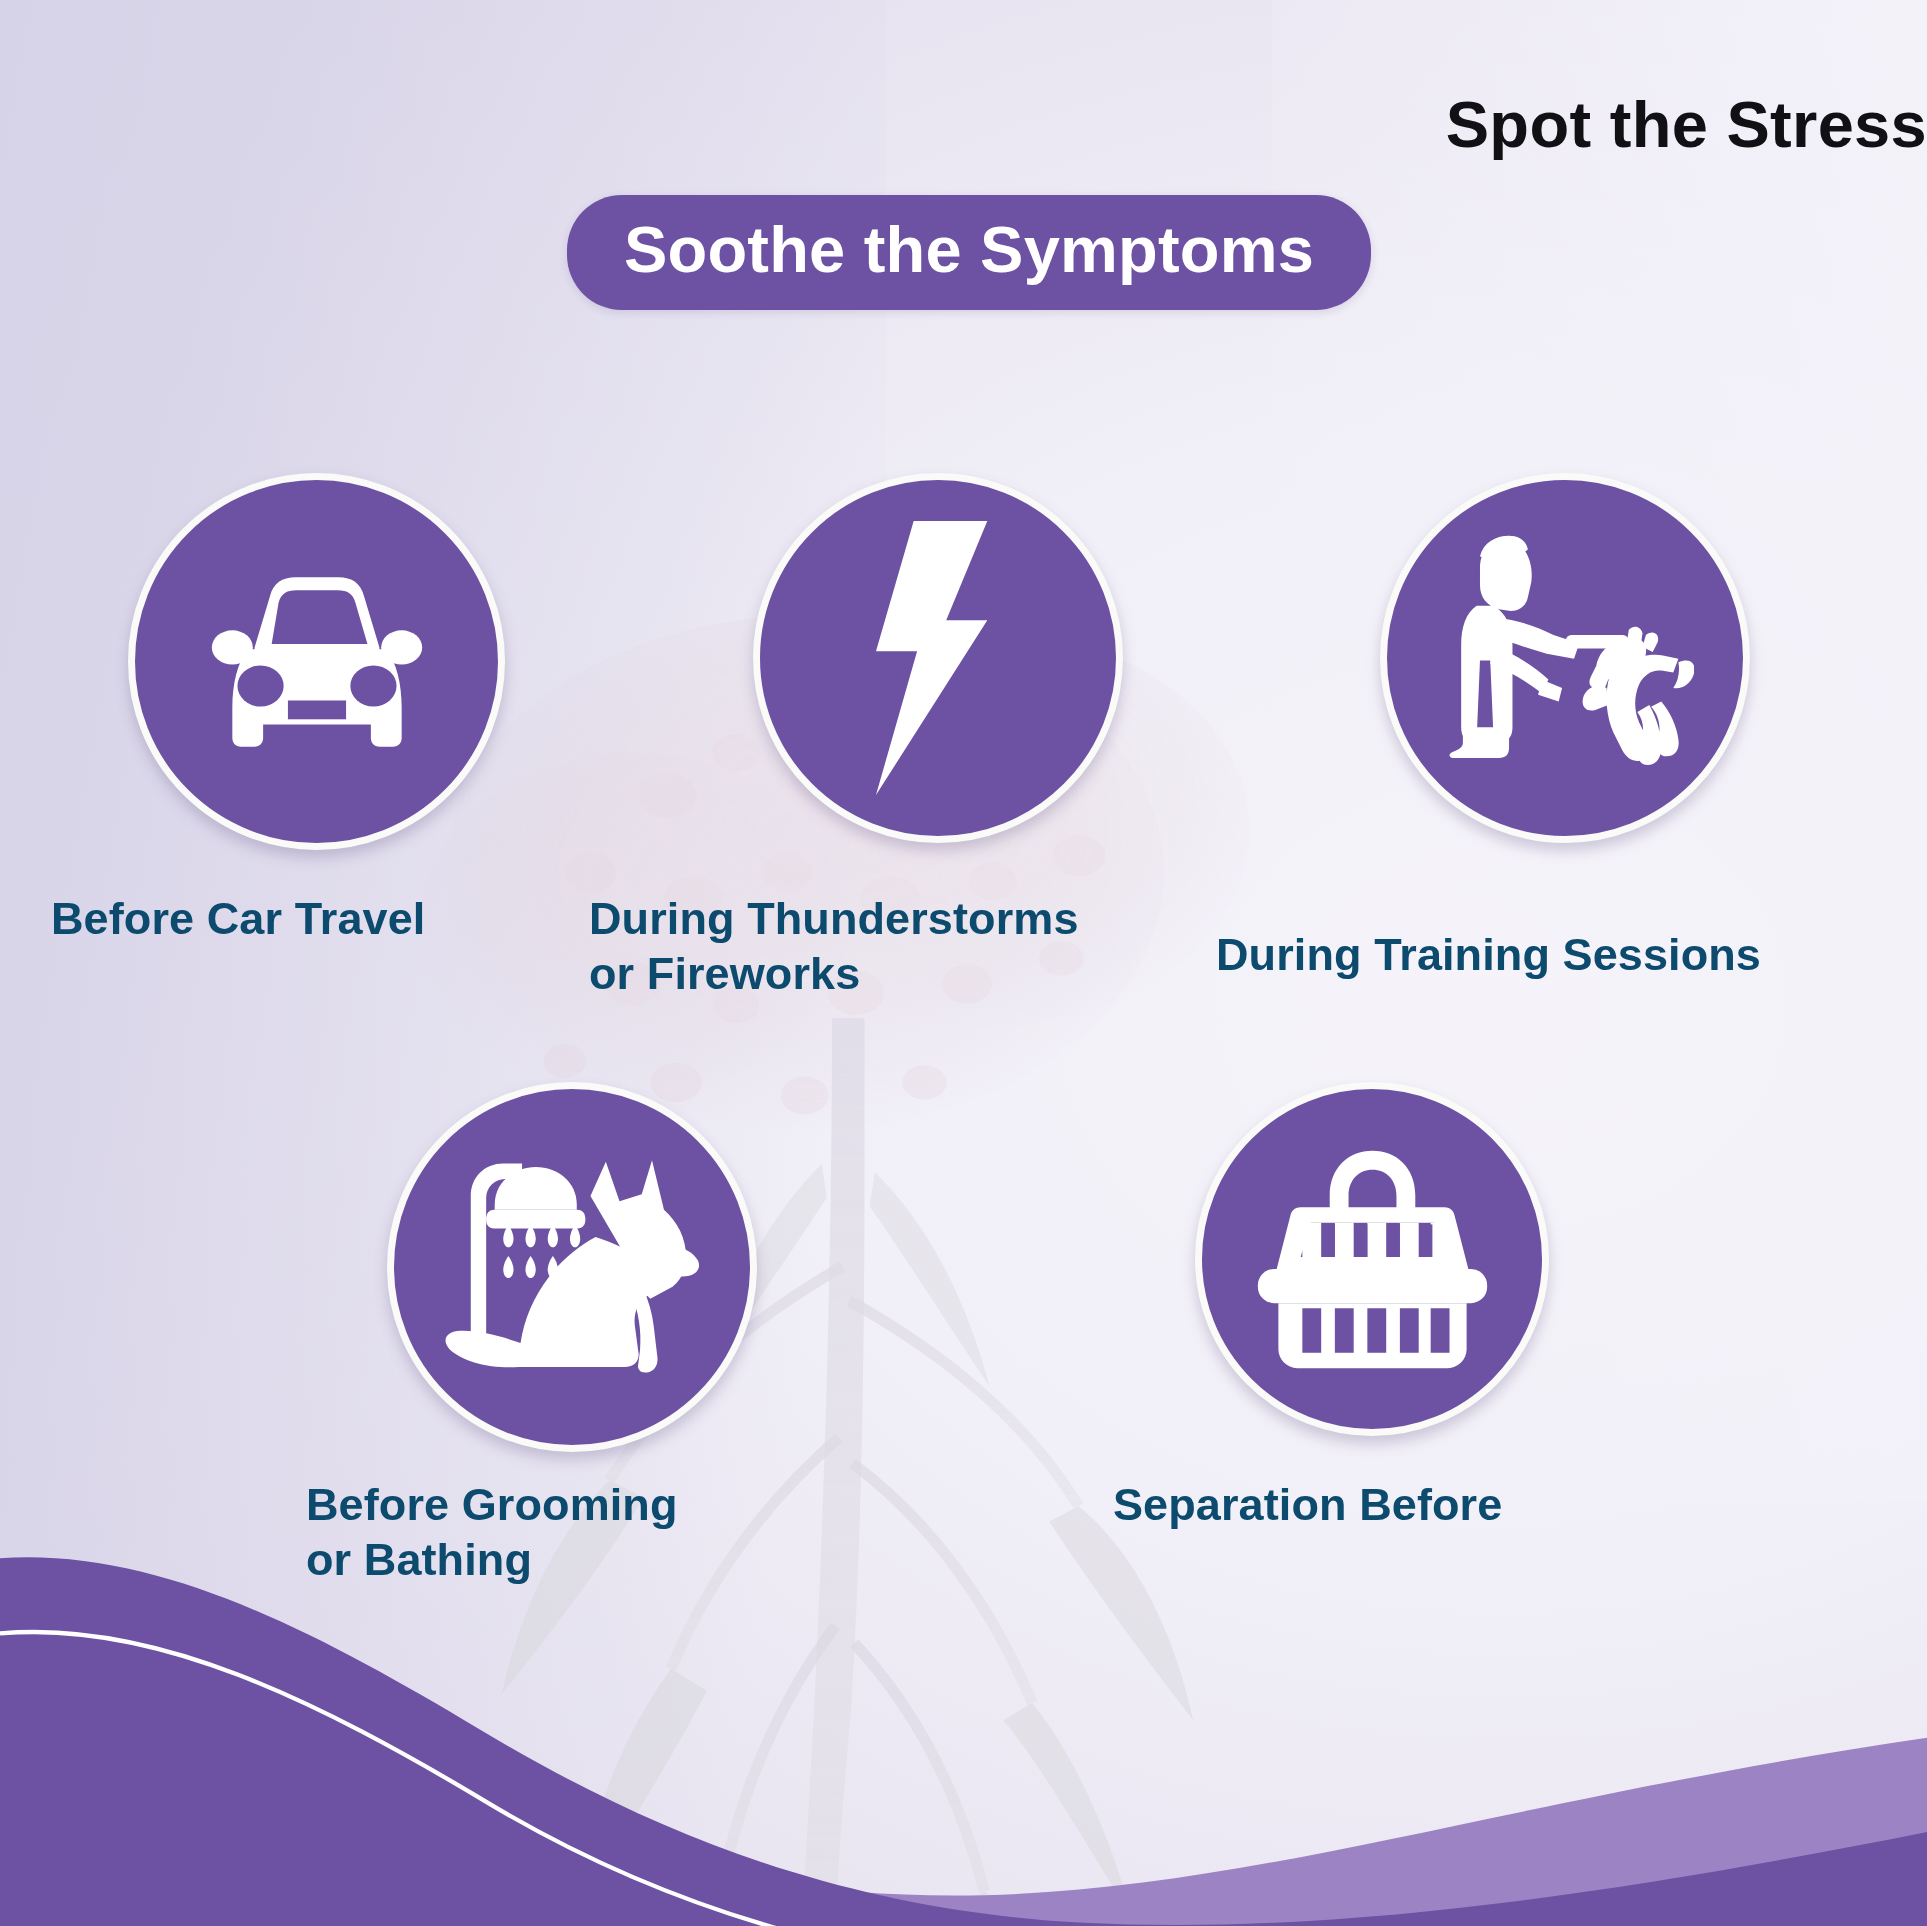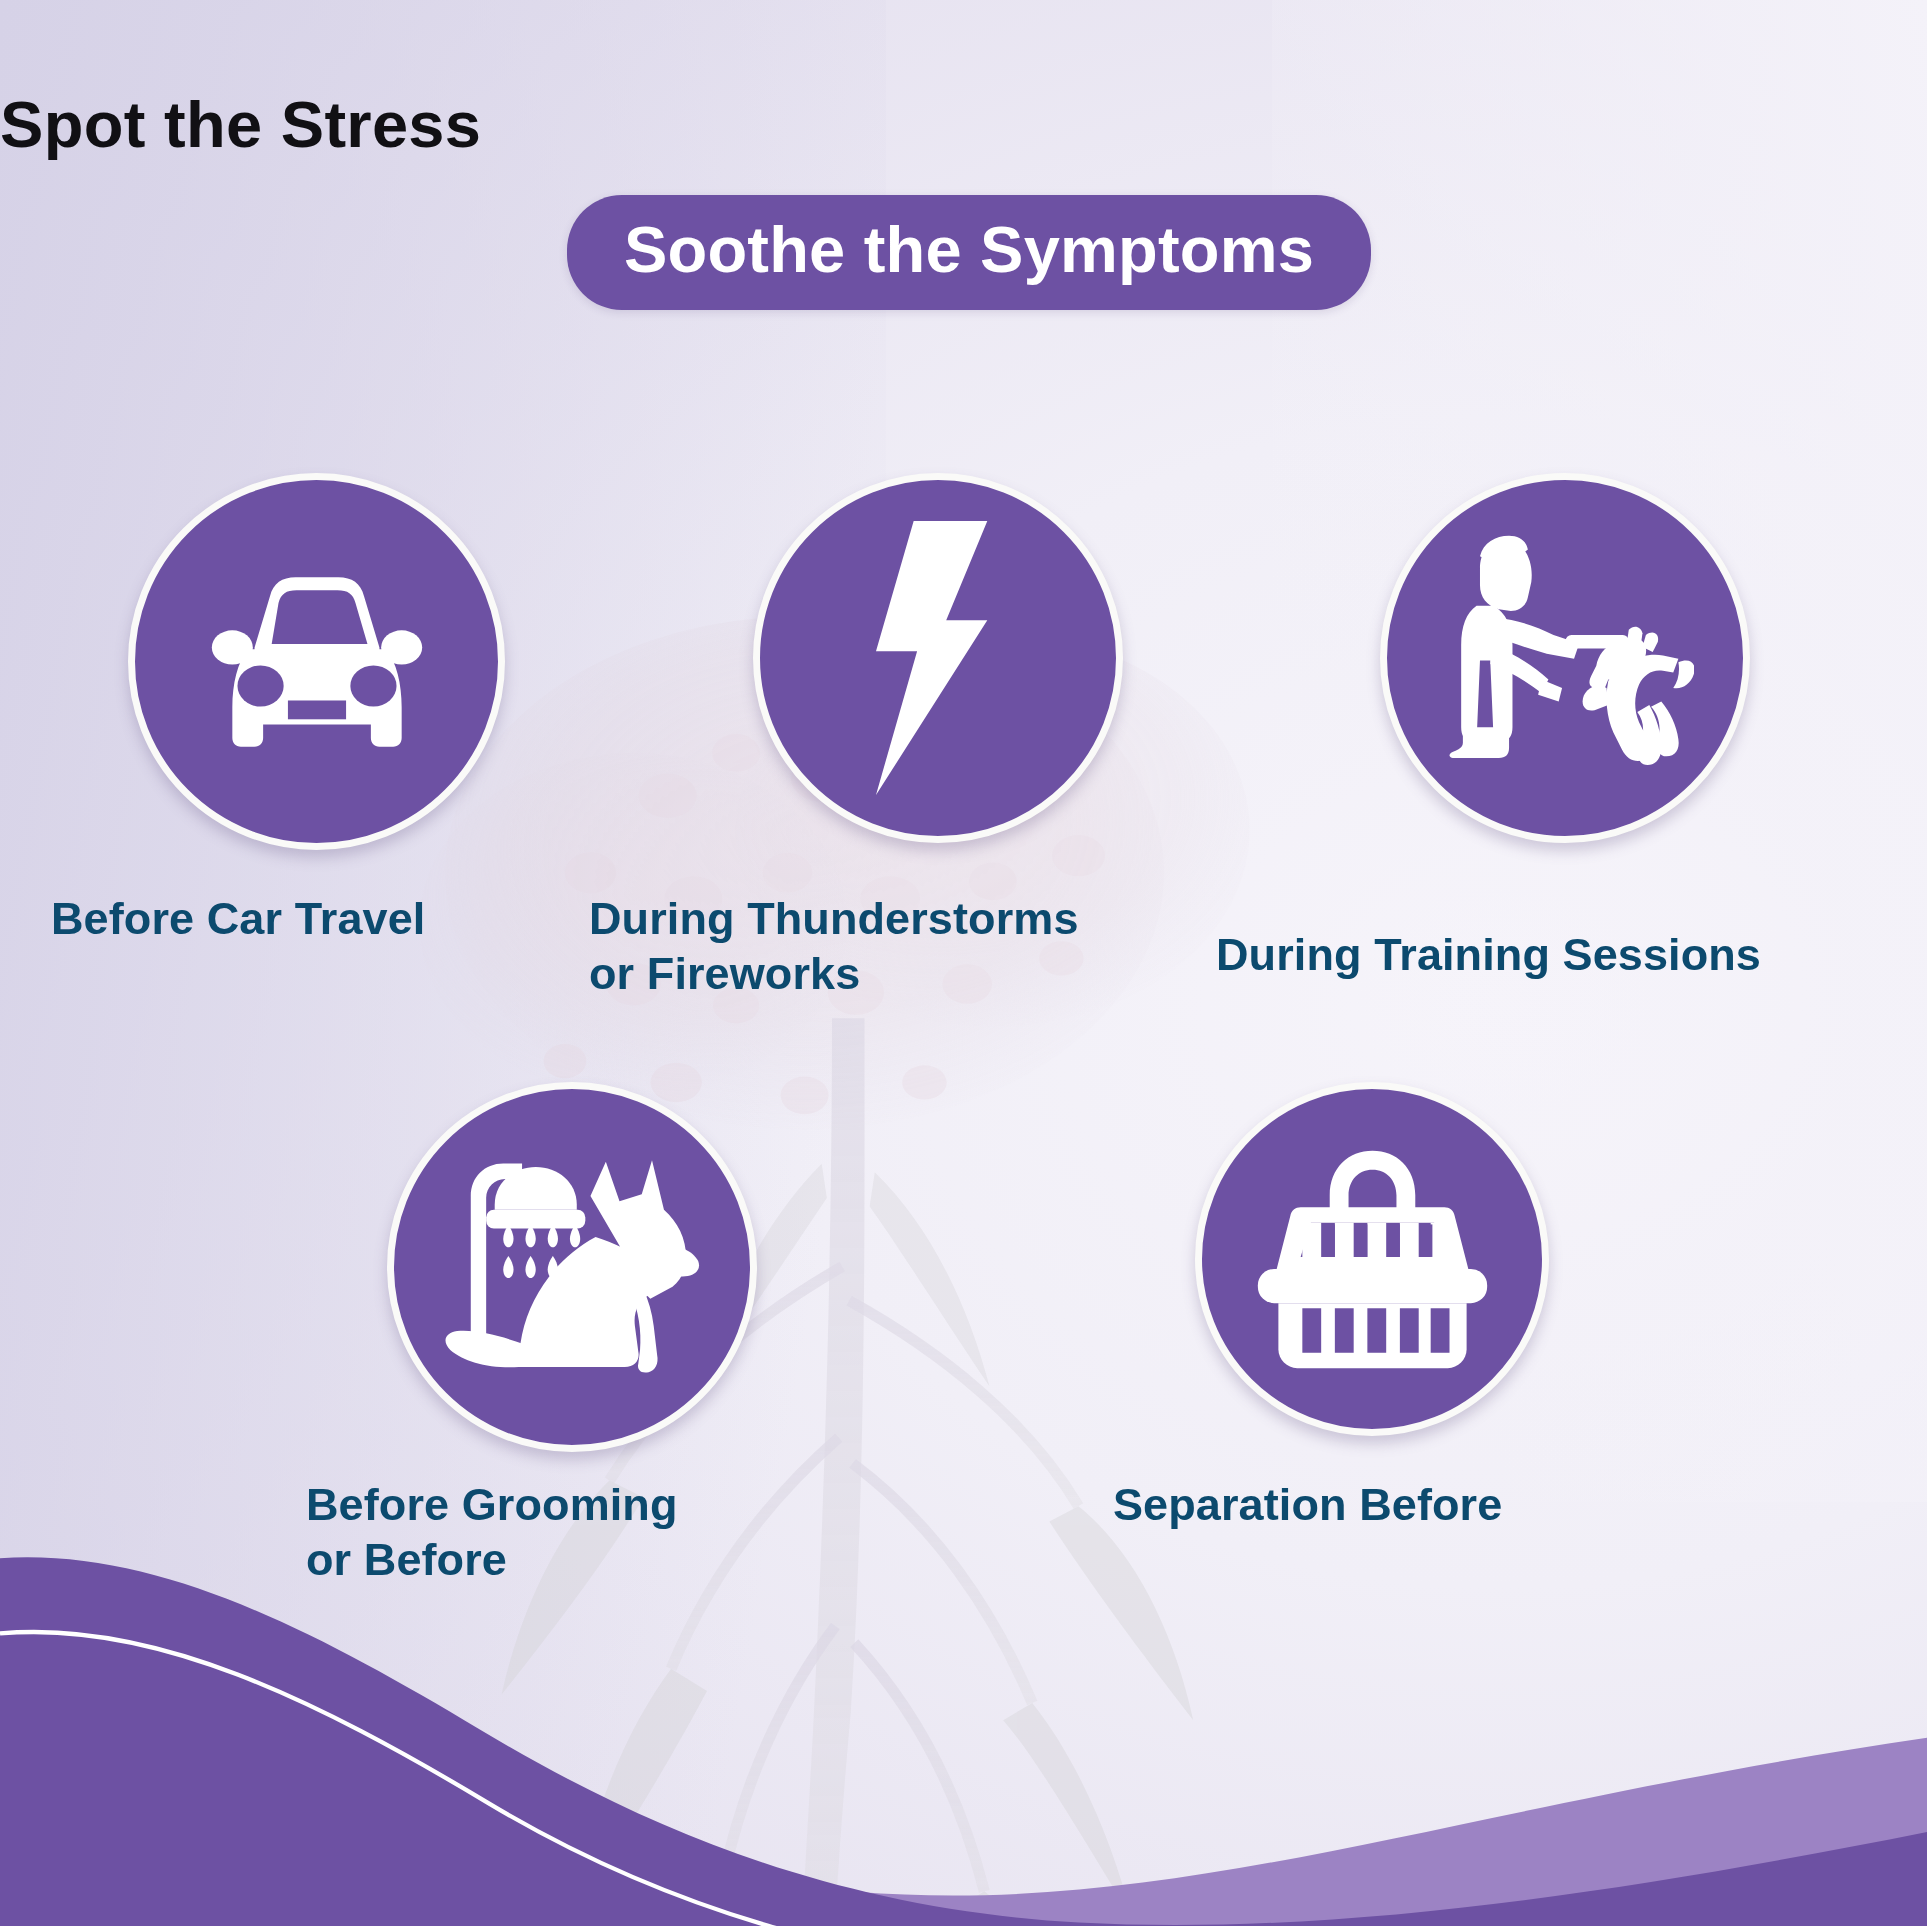--- a/index.html
+++ b/index.html
@@ -19,21 +19,21 @@
       background:linear-gradient(100deg,#D6D2E7 0%,rgba(214,210,231,.45) 45%,rgba(214,210,231,0) 85%);}
   .bg-wash-r{position:absolute;right:0;top:0;width:34%;height:78%;
       background:linear-gradient(255deg,#F4F2F9 0%,rgba(244,242,249,0) 80%);}
 
   
   .botanical{position:absolute;left:308px;top:616px;width:1113px;height:1301px;
       opacity:.55;pointer-events:none;}
   .botanical svg{width:100%;height:100%;display:block;}
 
   
-  .header{position:absolute;left:0;right:0;top:0;text-align:left;}
+  .header{position:absolute;left:0;right:0;top:0;text-align:right;}
   .title{
     margin-top:92px;font-size:65px;font-weight:700;color:#111014;
     letter-spacing:0.3px;line-height:1;
   }
   .pill-wrap{margin-top:38px;display:flex;justify-content:center;padding-left:11px;}
   .pill{
     background:#6D51A3;color:#ffffff;border-radius:55px;
     padding:20.5px 57px 26px;font-size:65px;font-weight:700;line-height:1.06;
     letter-spacing:0.2px;box-shadow:0 2.6px 8.6px rgba(70,50,110,.14);
   }
@@ -270,21 +270,21 @@
       <path d="M224 176 C232 196 236 220 234 242 L232 258 C230 266 236 270 244 268
                C252 266 256 258 254 248 L250 214 C248 198 244 184 238 172 Z"></path>
 
       <path d="M100 236 C72 226 44 218 20 220 C6 222 2 232 12 242
                C28 256 58 264 92 262 L106 262 Z"></path>
     </svg>
   </span>
 </div>
 <div class="caption" style="left:306px;top:1478px;width:531px;">
   <div>Before Grooming</div>
-  <div>or Before</div>
+  <div>or Bathing</div>
 </div>
 
 <div class="circle" style="left:1195px;top:1082px;width:354px;height:354px;">
   <span>
     <svg width="257" height="231" viewBox="0 0 300 270" fill="#FFFFFF">
 
       <path d="M100 60 C100 28 122 8 150 8 C178 8 200 28 200 60 L200 76 L178 76 L178 60
                C178 42 166 30 150 30 C134 30 122 42 122 60 L122 76 L100 76 Z"></path>
 
       <path d="M66 74 C60 74 55 78 54 84 L38 146 L262 146 L246 84

